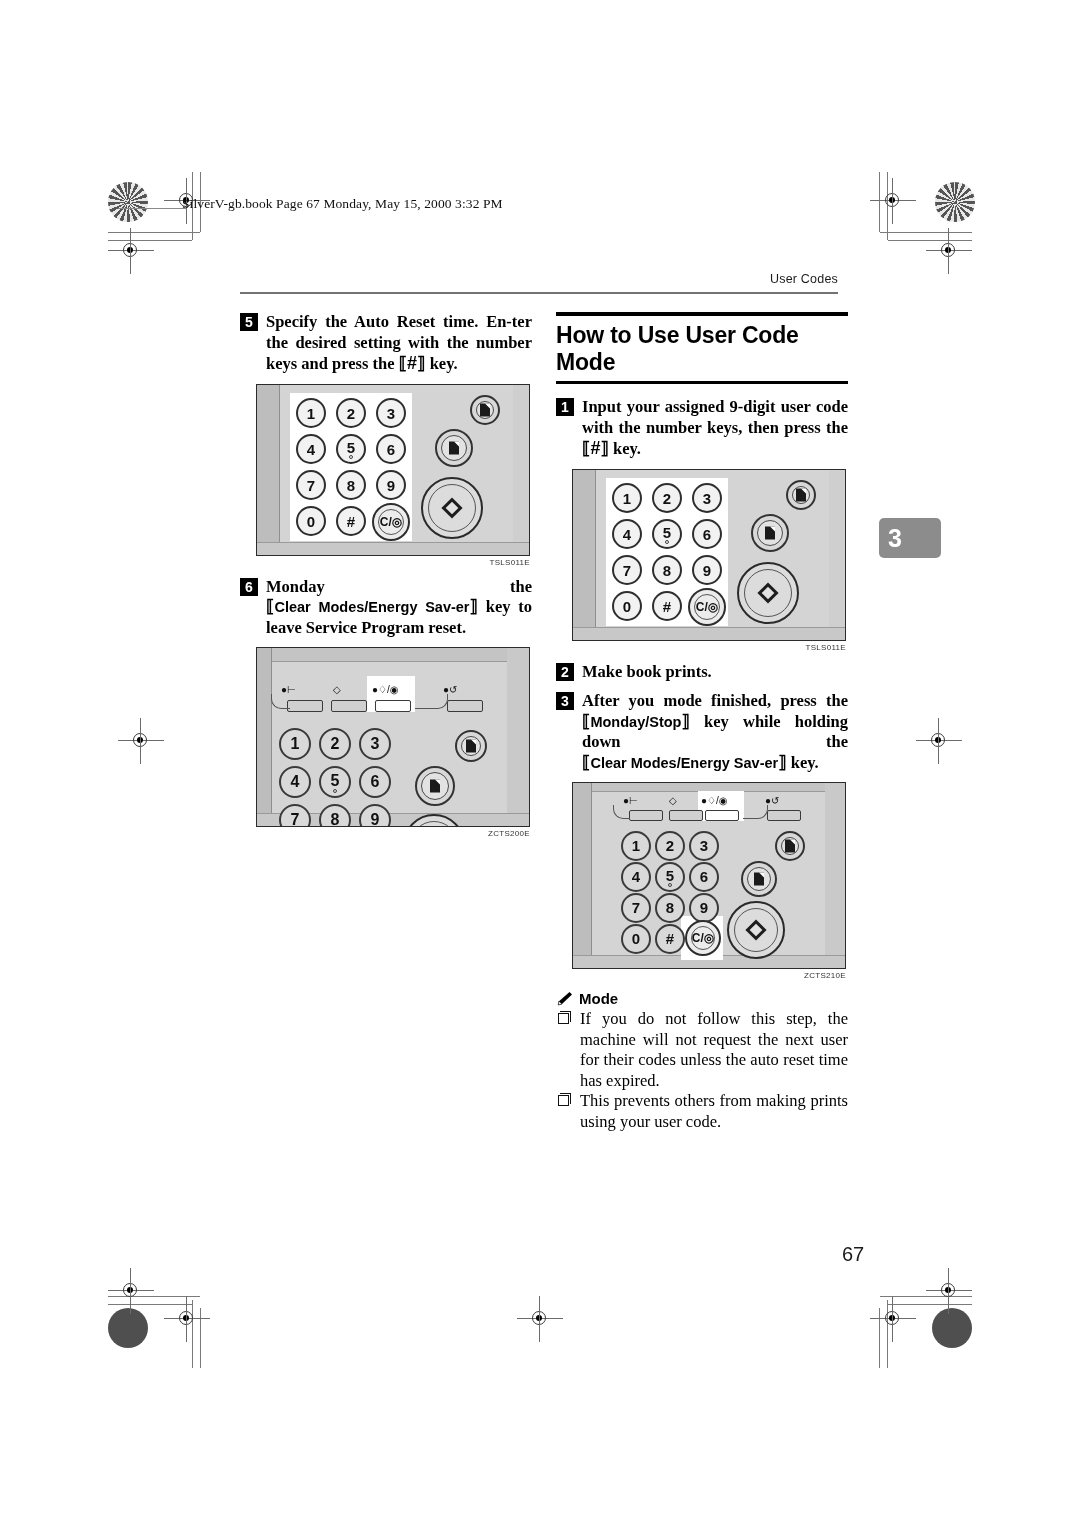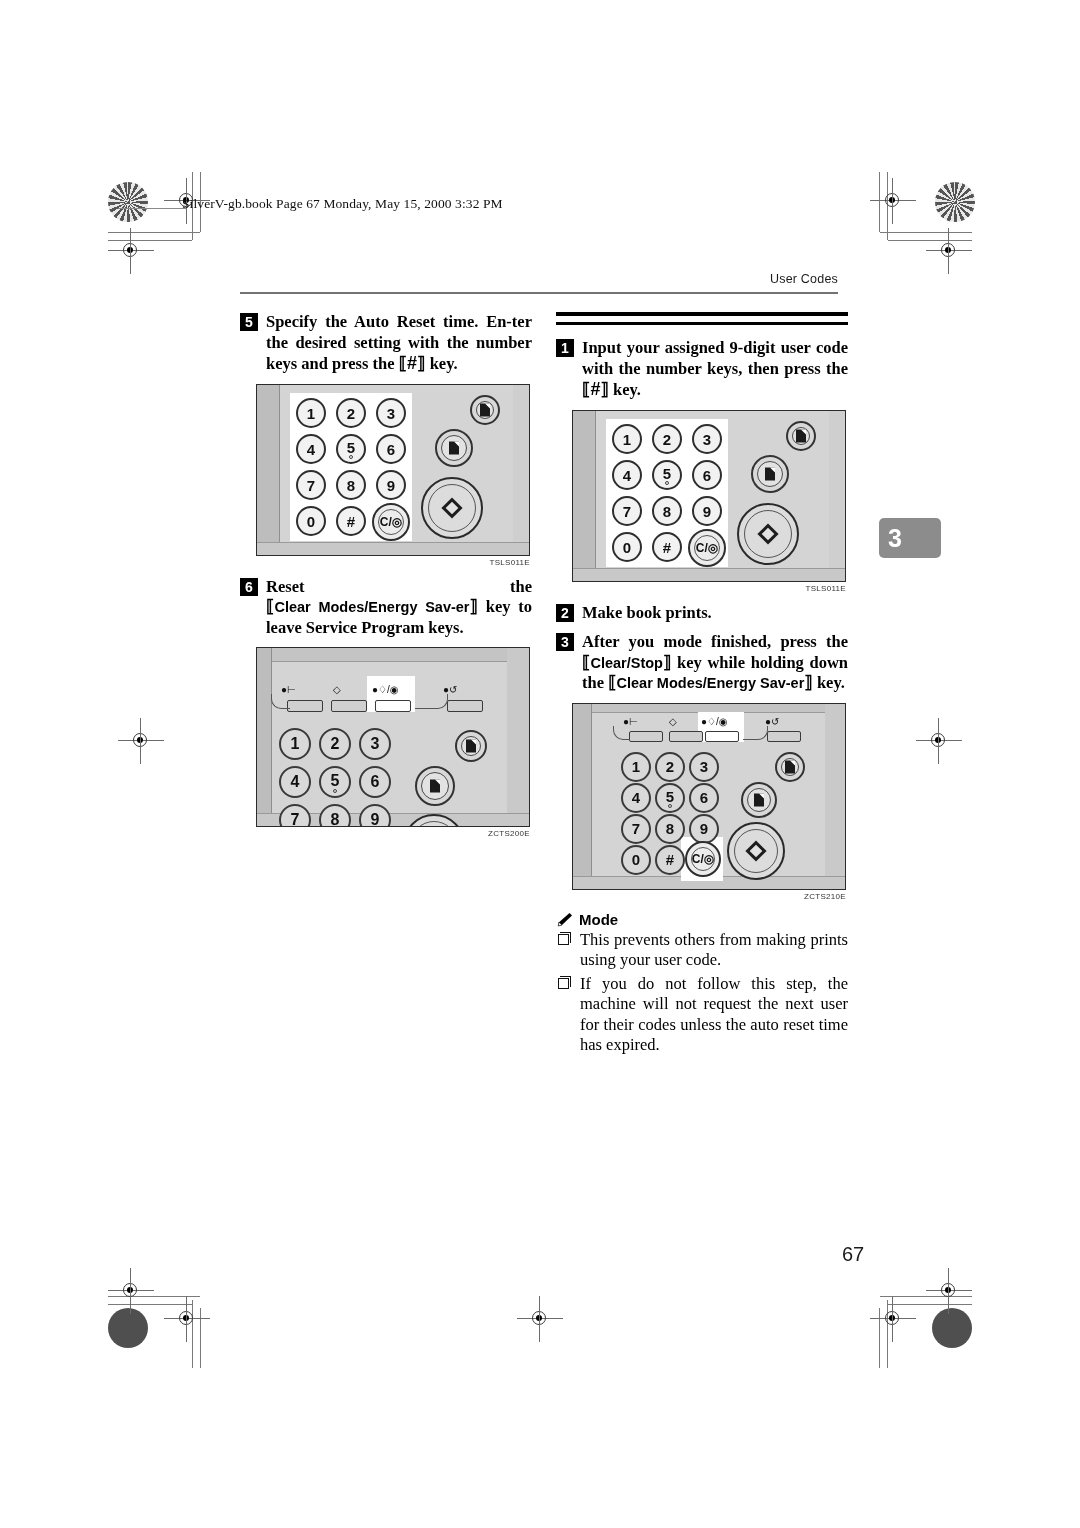--- a/index.html
+++ b/index.html
@@ -449,21 +449,21 @@
           <div class="start-ring" style="left:164px;top:92px;width:62px;height:62px;">
             <div class="r2"></div>
               <div class="diamond"></div>
           </div>
         </div>
       </div>
       <div class="figcap">TSLS011E</div>
     </div>
 
     <div class="step" style="margin-top:10px;">
-      <span class="num">6</span><span>Reset the </span><span class="keyname"><span class="brk">⟦</span><span>Clear Modes/Energy Sav-er</span><span class="brk">⟧</span></span><span> key to leave Service Program keys.</span>
+      <span class="num">6</span><span>Monday the </span><span class="keyname"><span class="brk">⟦</span><span>Clear Modes/Energy Sav-er</span><span class="brk">⟧</span></span><span> key to leave Service Program reset.</span>
     </div>
 
     <div class="figure" style="margin-top:6px;">
       <div class="frame" style="width:272px;height:178px;">
         <div class="panel-body">
           <div class="panel-top-bevel"></div>
           <div class="left-edge" style="width:14px;"></div>
           <div class="right-edge" style="width:22px;background:#c9c9c9;"></div>
           <div class="bottom-edge"></div>
 
@@ -508,20 +508,21 @@
         </div>
       </div>
       <div class="figcap">ZCTS200E</div>
     </div>
 
   </div>
 
   <div class="col-right">
 
     <div class="sect-rule-top"></div>
+    <div class="sect-title">How to Use User Code Mode</div>
     <div class="sect-rule-bot"></div>
 
     <div class="step">
       <span class="num">1</span><span>Input your assigned 9-digit user code with the number keys, then press the </span><span class="keyname"><span class="brk">⟦</span><span class="hash">#</span><span class="brk">⟧</span></span><span> key.</span>
     </div>
 
     <div class="figure">
       <div class="frame" style="width:272px;height:170px;">
         <div class="panel-body">
           <div class="left-edge"></div>
@@ -565,21 +566,21 @@
         </div>
       </div>
       <div class="figcap">TSLS011E</div>
     </div>
 
     <div class="step nojust" style="margin-top:10px;">
       <span class="num">2</span><span>Make book prints.</span>
     </div>
 
     <div class="step">
-      <span class="num">3</span><span>After you mode finished, press the </span><span class="keyname"><span class="brk">⟦</span><span>Clear/Stop</span><span class="brk">⟧</span></span><span> key while holding down the </span><span class="keyname"><span class="brk">⟦</span><span>Clear Modes/Energy Sav-er</span><span class="brk">⟧</span></span><span> key.</span>
+      <span class="num">3</span><span>After you mode finished, press the </span><span class="keyname"><span class="brk">⟦</span><span>Monday/Stop</span><span class="brk">⟧</span></span><span> key while holding down the </span><span class="keyname"><span class="brk">⟦</span><span>Clear Modes/Energy Sav-er</span><span class="brk">⟧</span></span><span> key.</span>
     </div>
 
     <div class="figure" style="margin-top:6px;">
       <div class="frame" style="width:272px;height:185px;">
         <div class="panel-body">
           <div class="panel-top-bevel" style="height:8px;"></div>
           <div class="left-edge" style="width:18px;"></div>
           <div class="right-edge" style="width:20px;background:#c9c9c9;"></div>
           <div class="bottom-edge"></div>
 
@@ -639,26 +640,26 @@
     <div class="note-head">
       <span class="pencil-icon">
         <svg viewBox="0 0 17 15" width="17" height="15" aria-hidden="true">
           <path d="M13.5 1 L16 3.6 L6 13 L2.2 14 L3 10.2 Z" fill="#000"></path>
           <path d="M3 10.2 L6 13 L2.2 14 Z" fill="#fff" stroke="#000" stroke-width=".6"></path>
         </svg>
       </span>
       <span>Mode</span>
     </div>
 
+    <div class="note-item last">
+      <span class="bullet"></span>
+      <span>If you do not follow this step, the machine will not request the next user for their codes unless the auto reset time has expired.</span>
+    </div>
     <div class="note-item">
       <span class="bullet"></span>
       <span>This prevents others from making prints using your user code.</span>
     </div>
-    <div class="note-item last">
-      <span class="bullet"></span>
-      <span>If you do not follow this step, the machine will not request the next user for their codes unless the auto reset time has expired.</span>
-    </div>
 
   </div>
 
   <div class="pageno">67</div>
 
 </div>
 
 </body></html>

